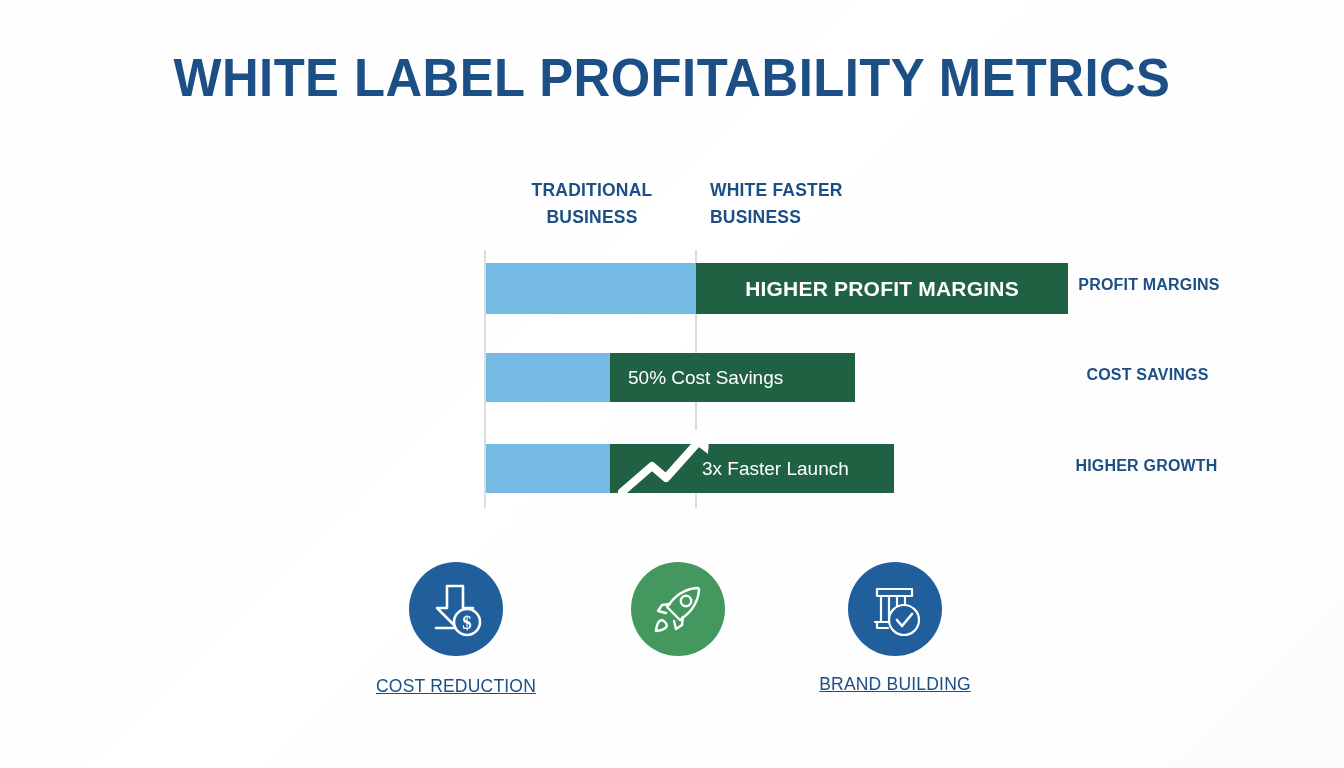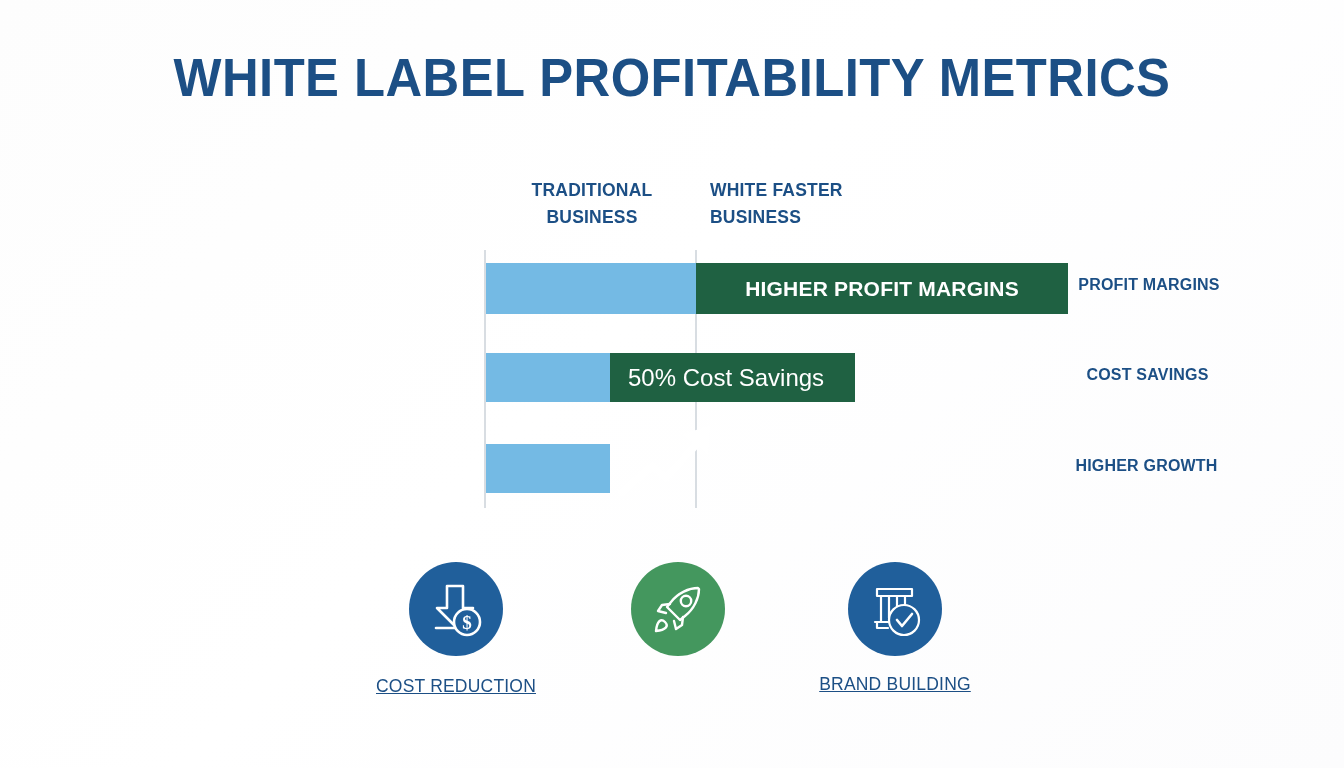--- a/index.html
+++ b/index.html
@@ -92,21 +92,21 @@
     height: 100%;
   }
   .green-label-centered {
     width: 100%;
     justify-content: center;
     font-size: 21px;
     font-weight: bold;
     letter-spacing: 0.2px;
   }
   .green-label-left {
-    font-size: 24px;
+    font-size: 19px;
     font-weight: normal;
   }
 
   .growth-arrow {
     position: absolute;
     pointer-events: none;
   }
   .feature-circle {
     position: absolute;
     border-radius: 50%;
@@ -152,20 +152,23 @@
     </div>
 
     <div class="row-label" style="top:366px; width:429px;">COST SAVINGS</div>
     <div class="bar-blue" style="left:462px; top:353px; width:124px; height:49px;"></div>
     <div class="bar-green" style="left:586px; top:353px; width:245px; height:49px;">
       <span class="bar-green-text green-label-left" style="left:18px;">50% Cost Savings</span>
     </div>
 
     <div class="row-label" style="top:457px; width:431px;">HIGHER GROWTH</div>
     <div class="bar-blue" style="left:462px; top:444px; width:124px; height:49px;"></div>
+    <div class="bar-green" style="left:586px; top:444px; width:284px; height:49px;">
+      <span class="bar-green-text green-label-left" style="left:92px;">3x Faster Launch</span>
+    </div>
 
     <svg class="growth-arrow" style="left:590px; top:420px;" width="110" height="80" viewBox="0 0 110 80">
       <path d="M8 72 L38 46 L52 58 L86 20" fill="none" stroke="#ffffff" stroke-width="8" stroke-linecap="round" stroke-linejoin="round"></path>
       <path d="M96 6 L94 34 L68 14 Z" fill="#ffffff"></path>
     </svg>
 
   </div>
 
   <div class="feature-circle" style="left:409px; top:562px; width:94px; height:94px; background:#205f9b;">
     <svg width="62" height="62" viewBox="0 0 62 62">

